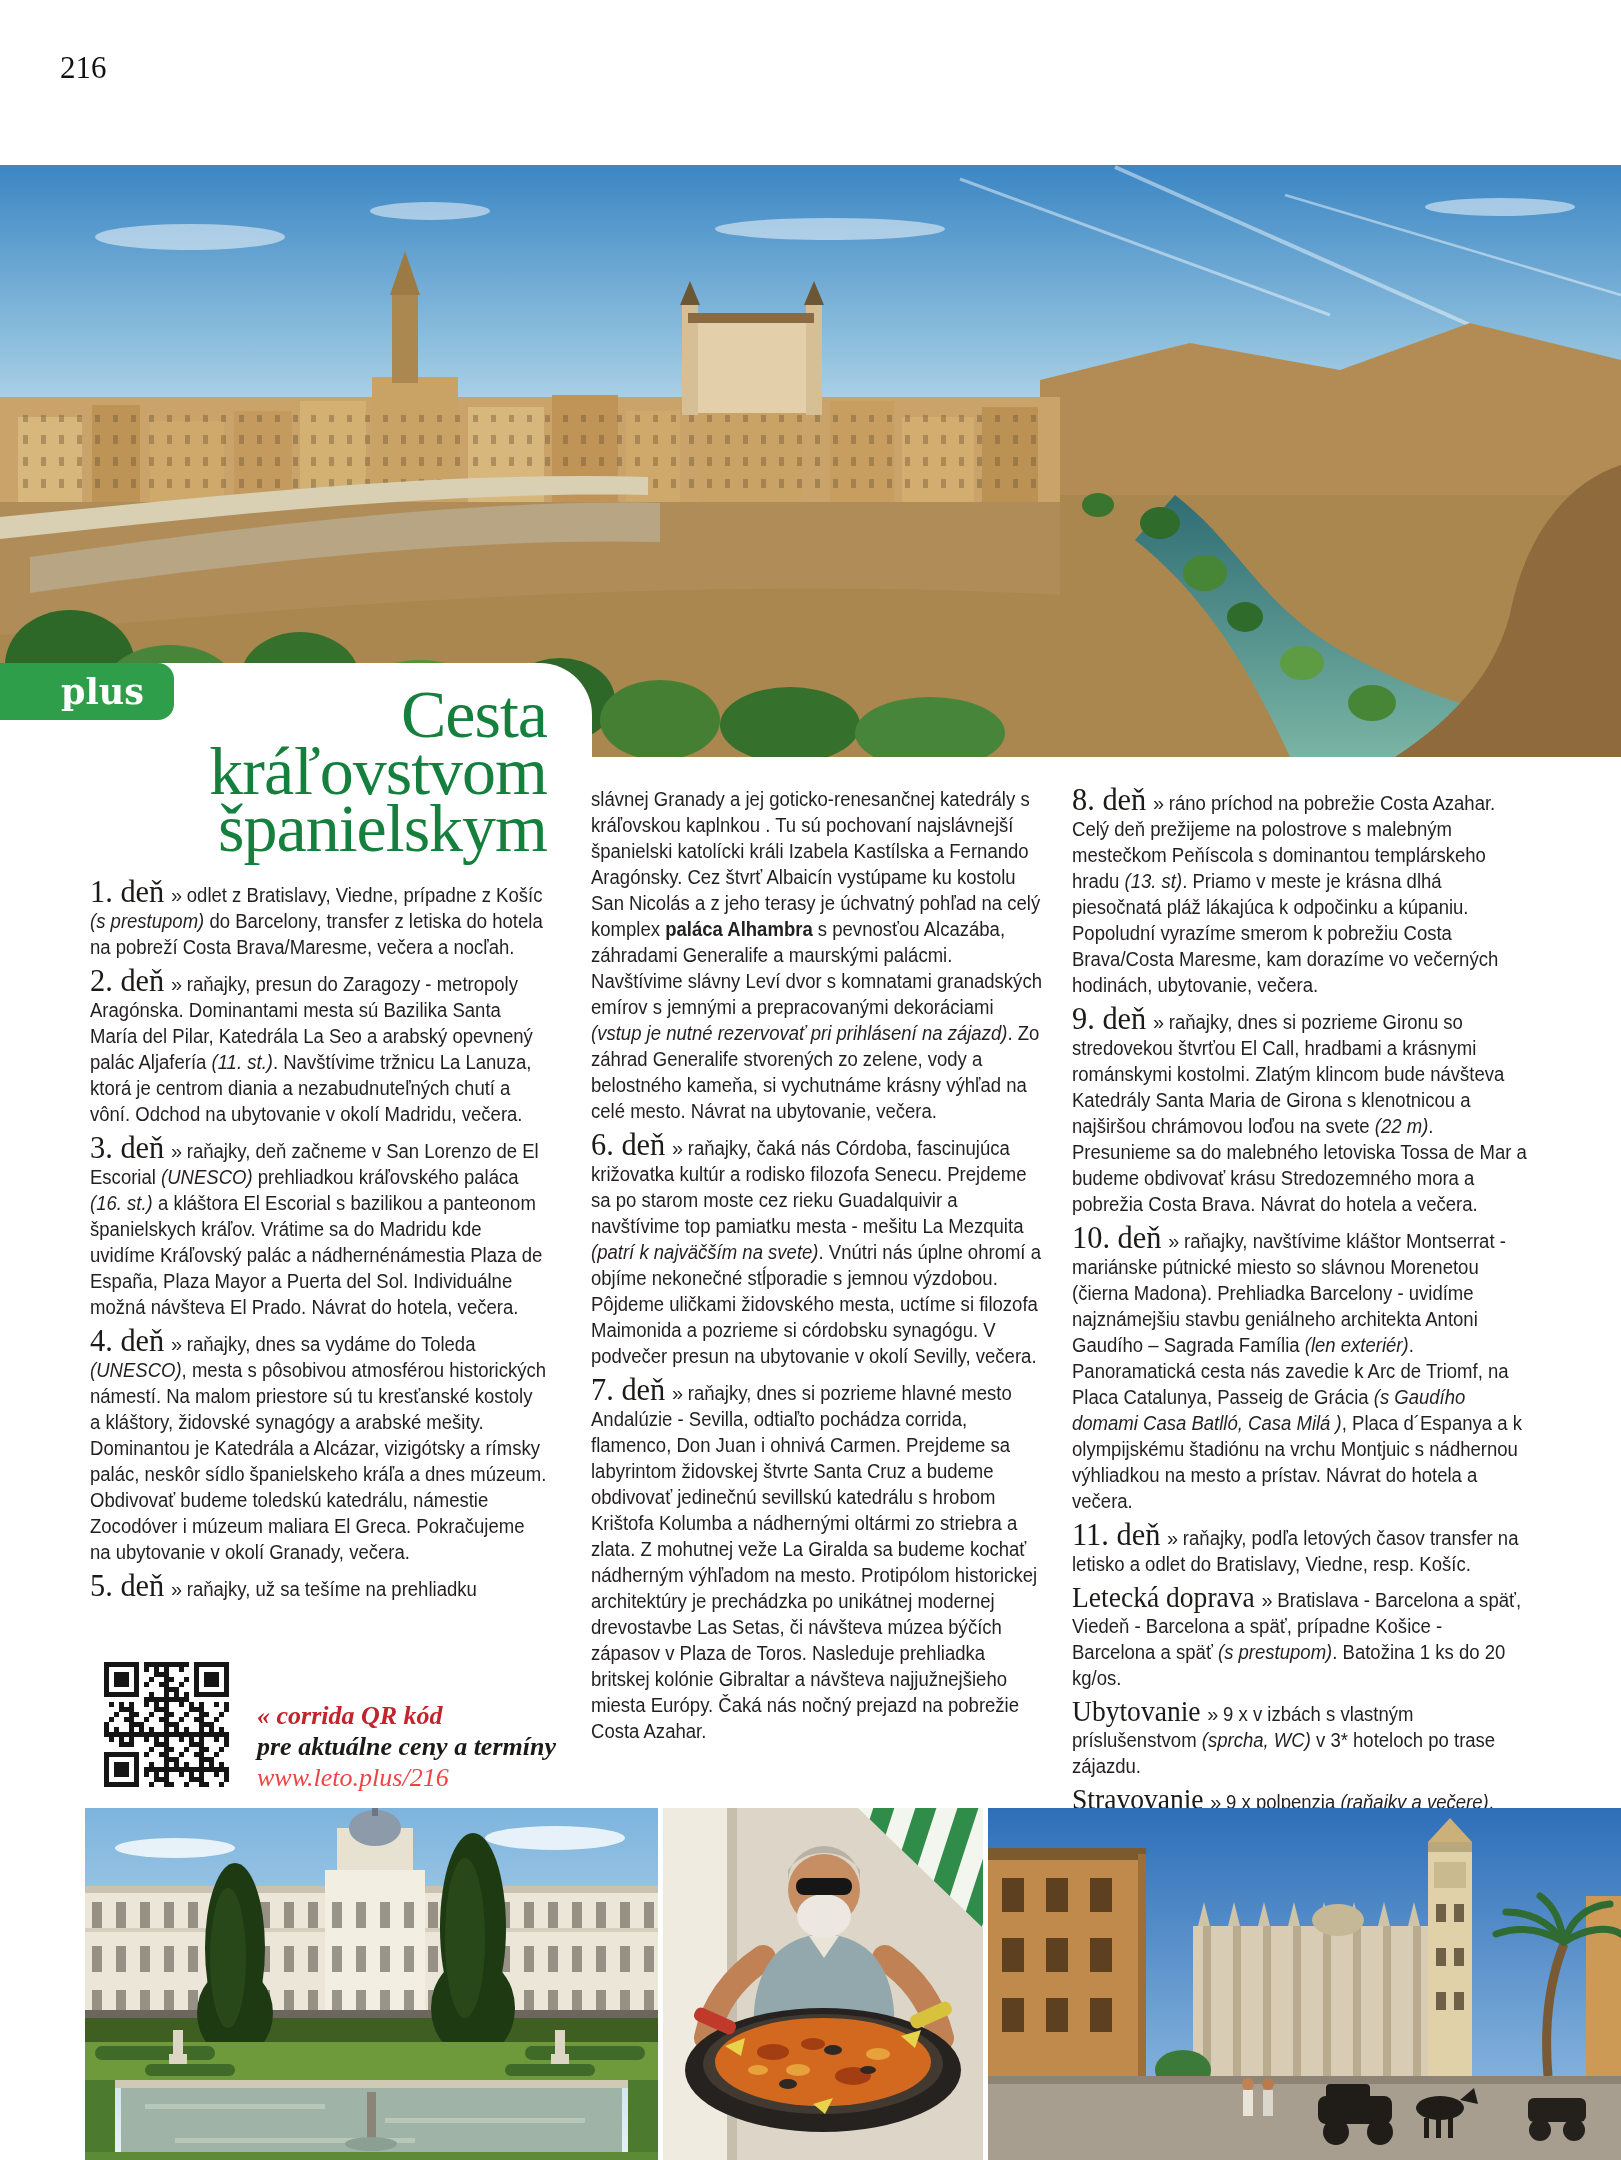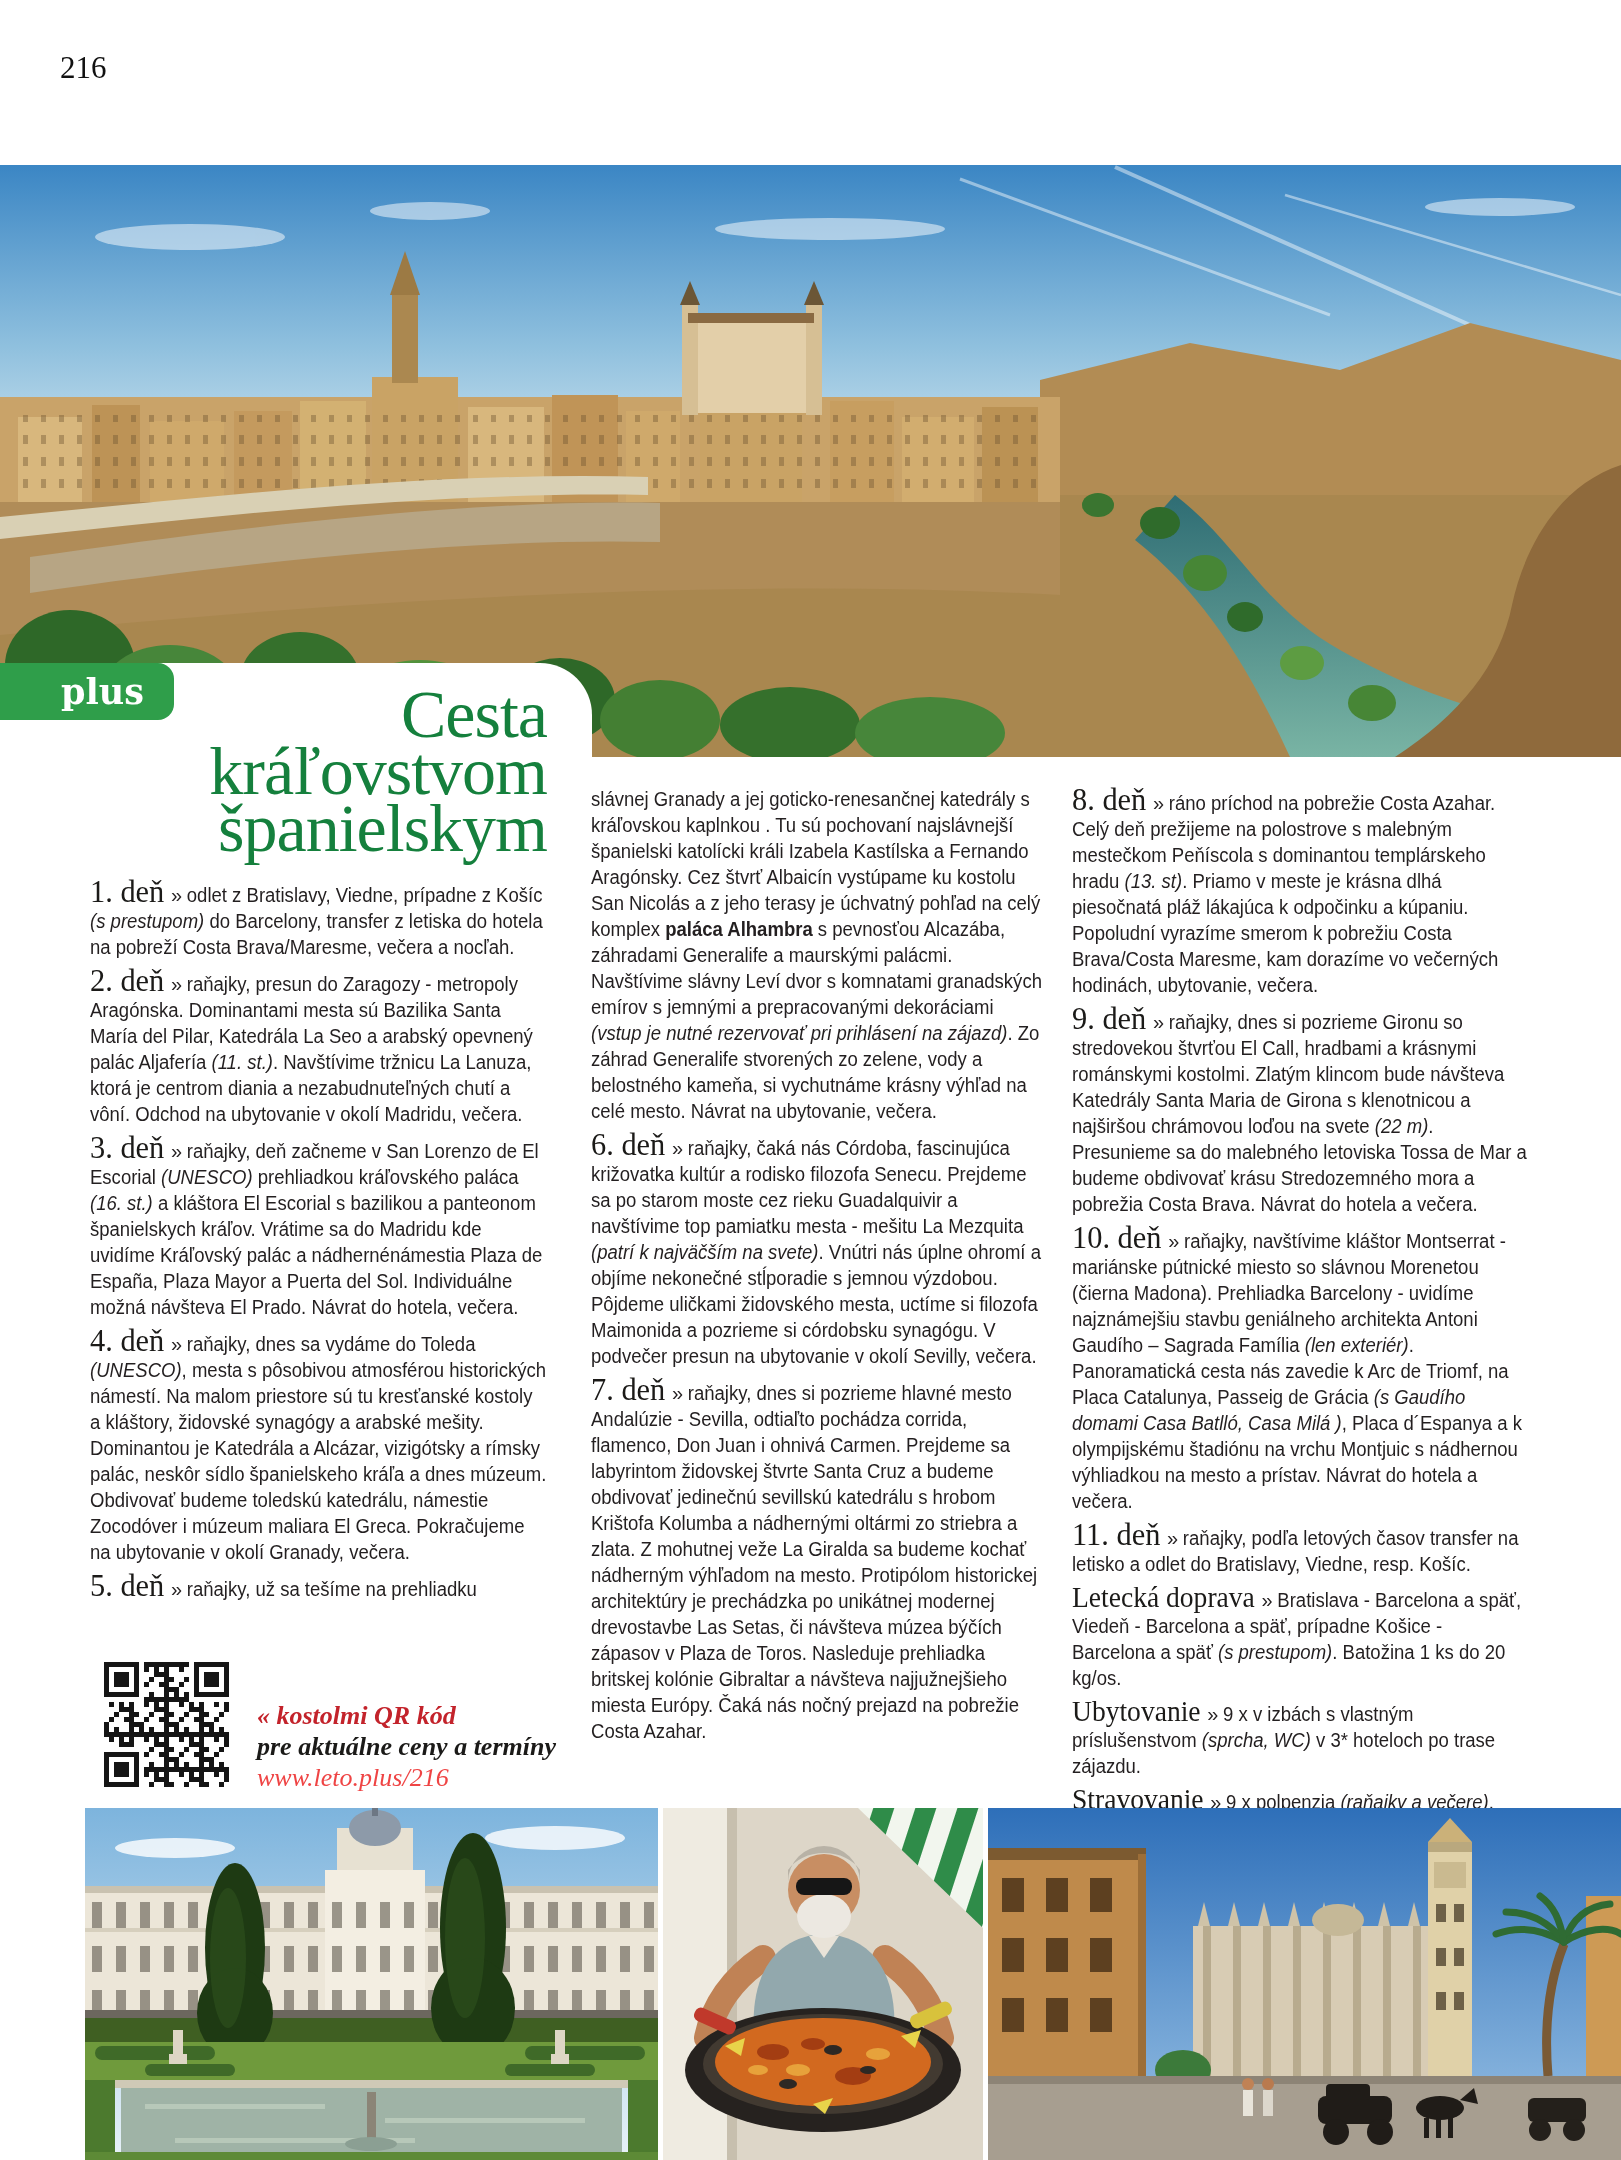--- a/index.html
+++ b/index.html
@@ -402,21 +402,21 @@
         <rect x="5" y="5" width="25" height="25" fill="#fff"></rect>
         <rect x="10" y="10" width="15" height="15" fill="#151515"></rect>
         <rect x="90" y="0" width="35" height="35" fill="#151515"></rect>
         <rect x="95" y="5" width="25" height="25" fill="#fff"></rect>
         <rect x="100" y="10" width="15" height="15" fill="#151515"></rect>
         <rect x="0" y="90" width="35" height="35" fill="#151515"></rect>
         <rect x="5" y="95" width="25" height="25" fill="#fff"></rect>
         <rect x="10" y="100" width="15" height="15" fill="#151515"></rect>
       </svg></div>
   <div class="qr-text">
-    <div class="l1">« kostolmi QR kód</div>
+    <div class="l1">« corrida QR kód</div>
     <div class="l2">pre aktuálne ceny a termíny</div>
     <div class="l3">www.leto.plus/216</div>
   </div>
 </div>
 
 <div class="photostrip">
   <div class="photo" id="ph1">
     <svg viewBox="0 0 573 352" preserveAspectRatio="none" xmlns="http://www.w3.org/2000/svg">
       <defs>
         <linearGradient id="p1s" x1="0" y1="0" x2="0" y2="1">

